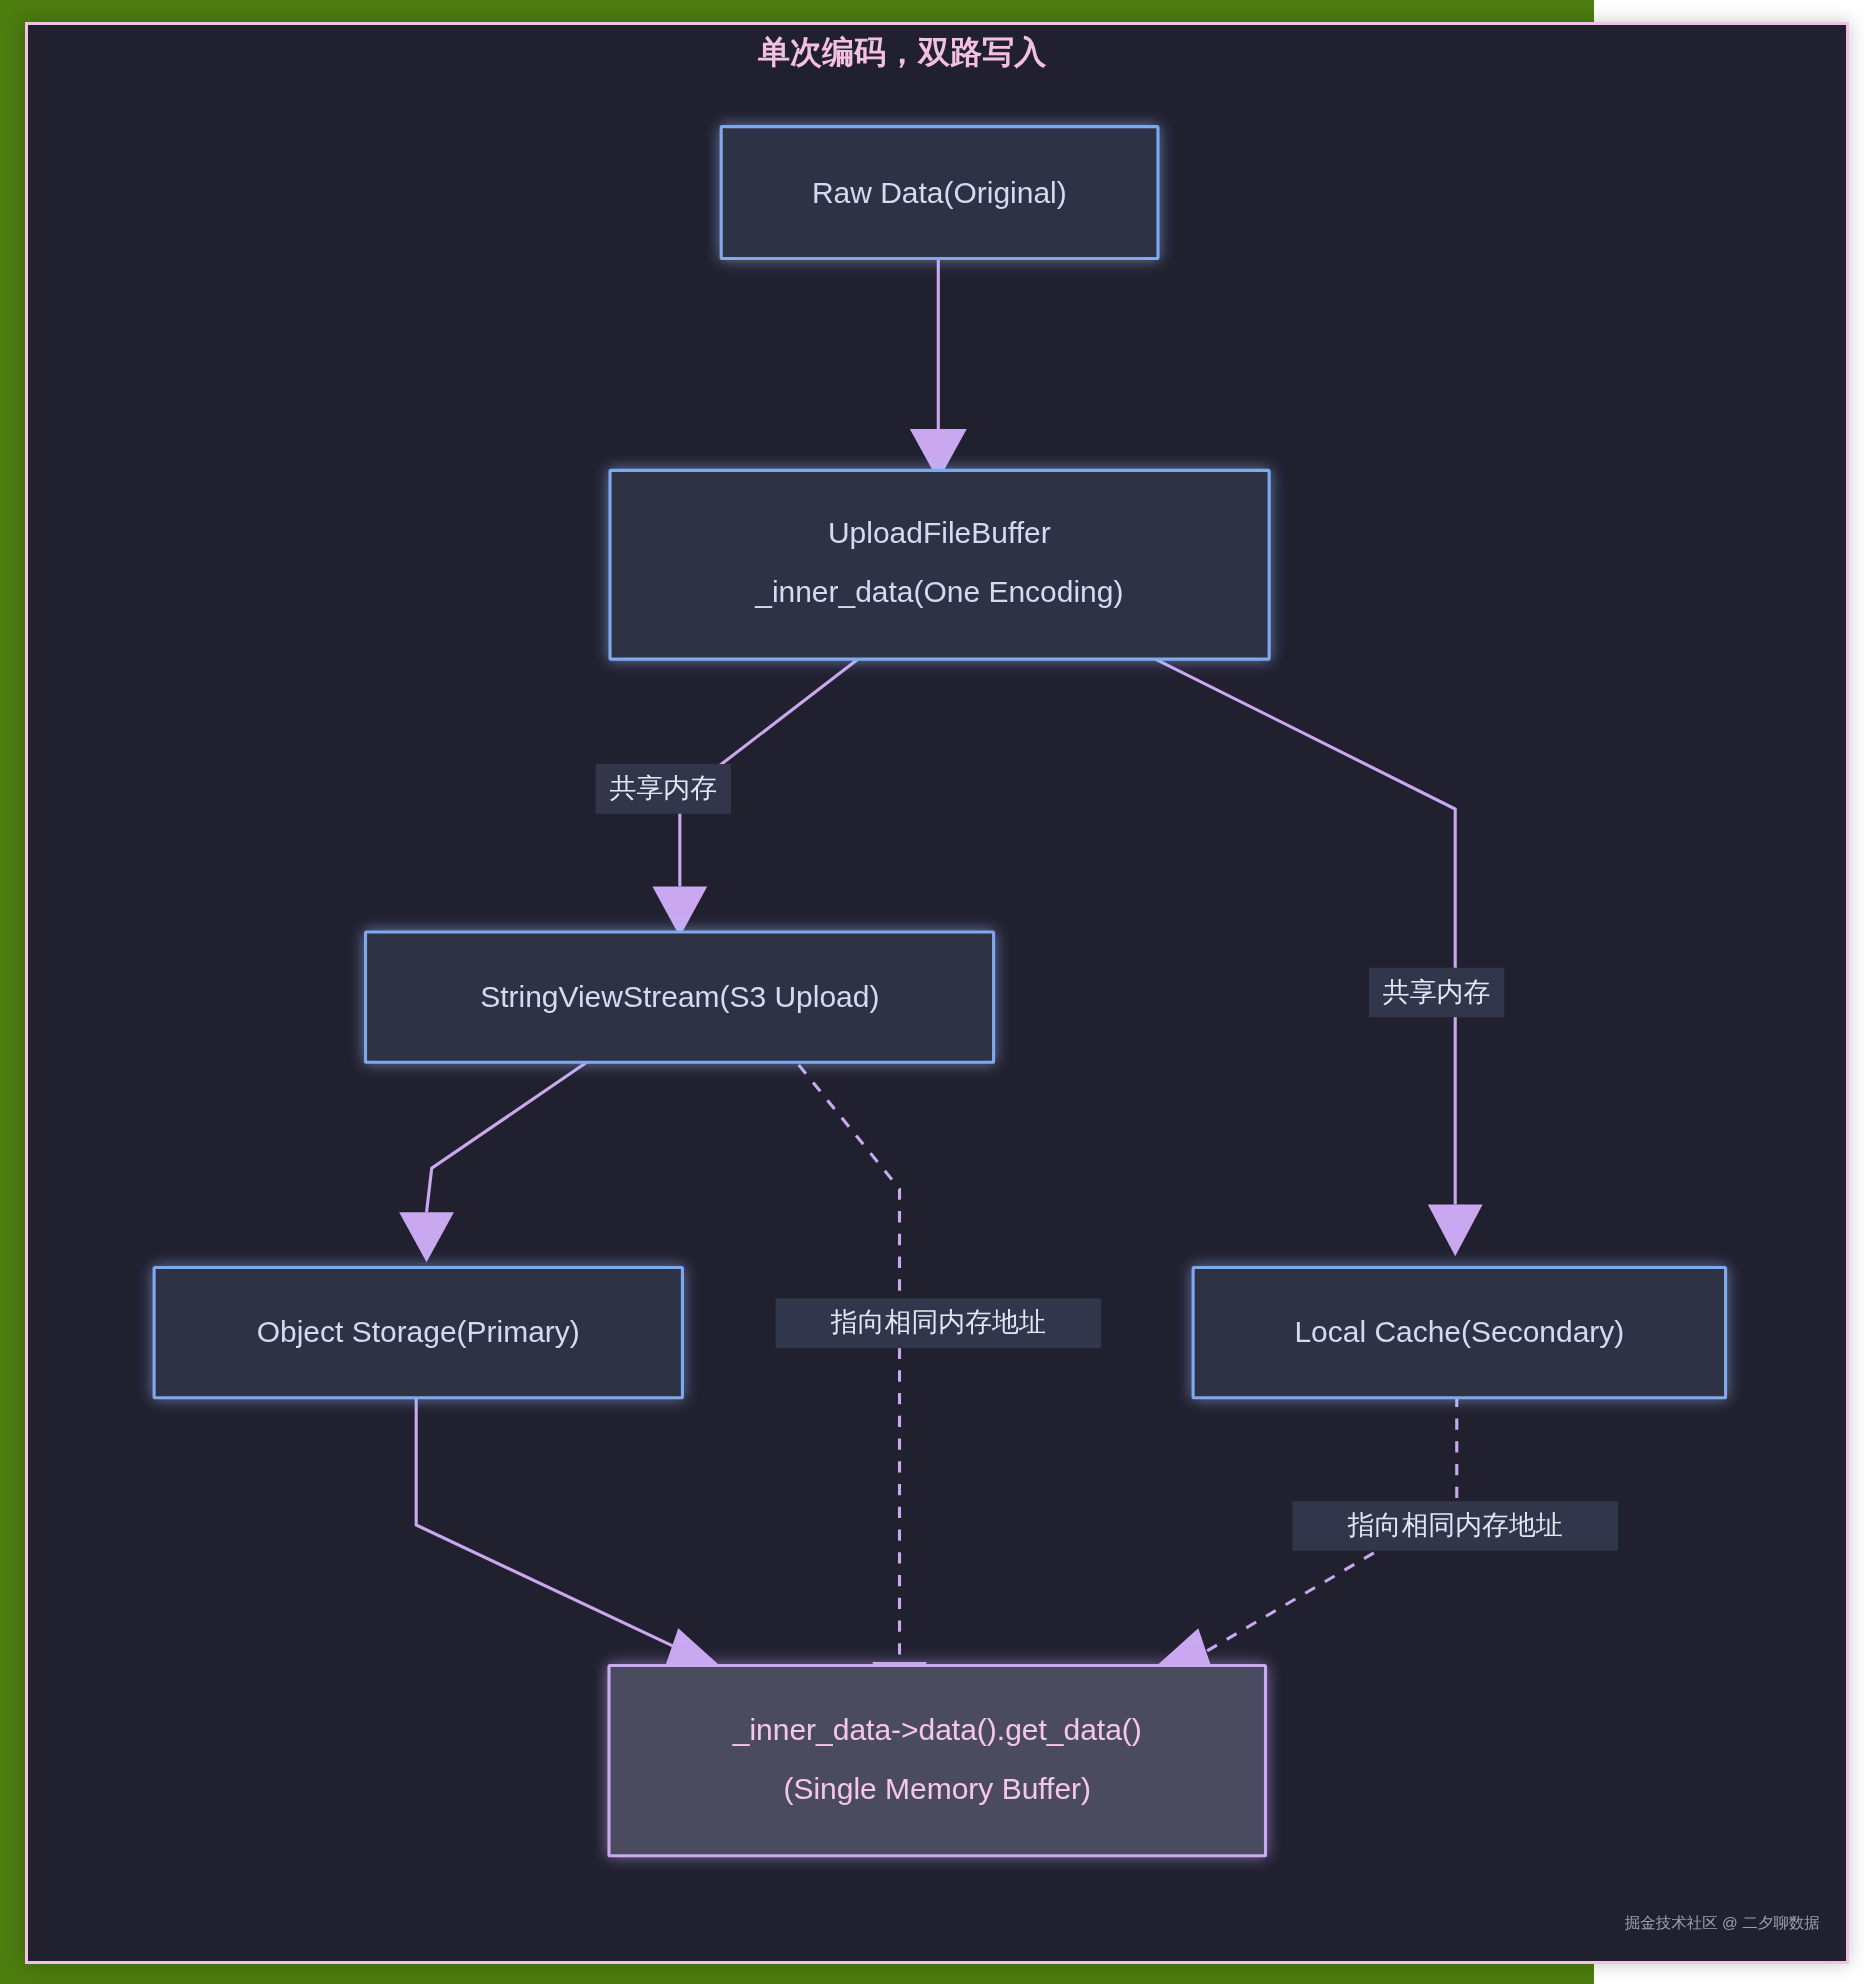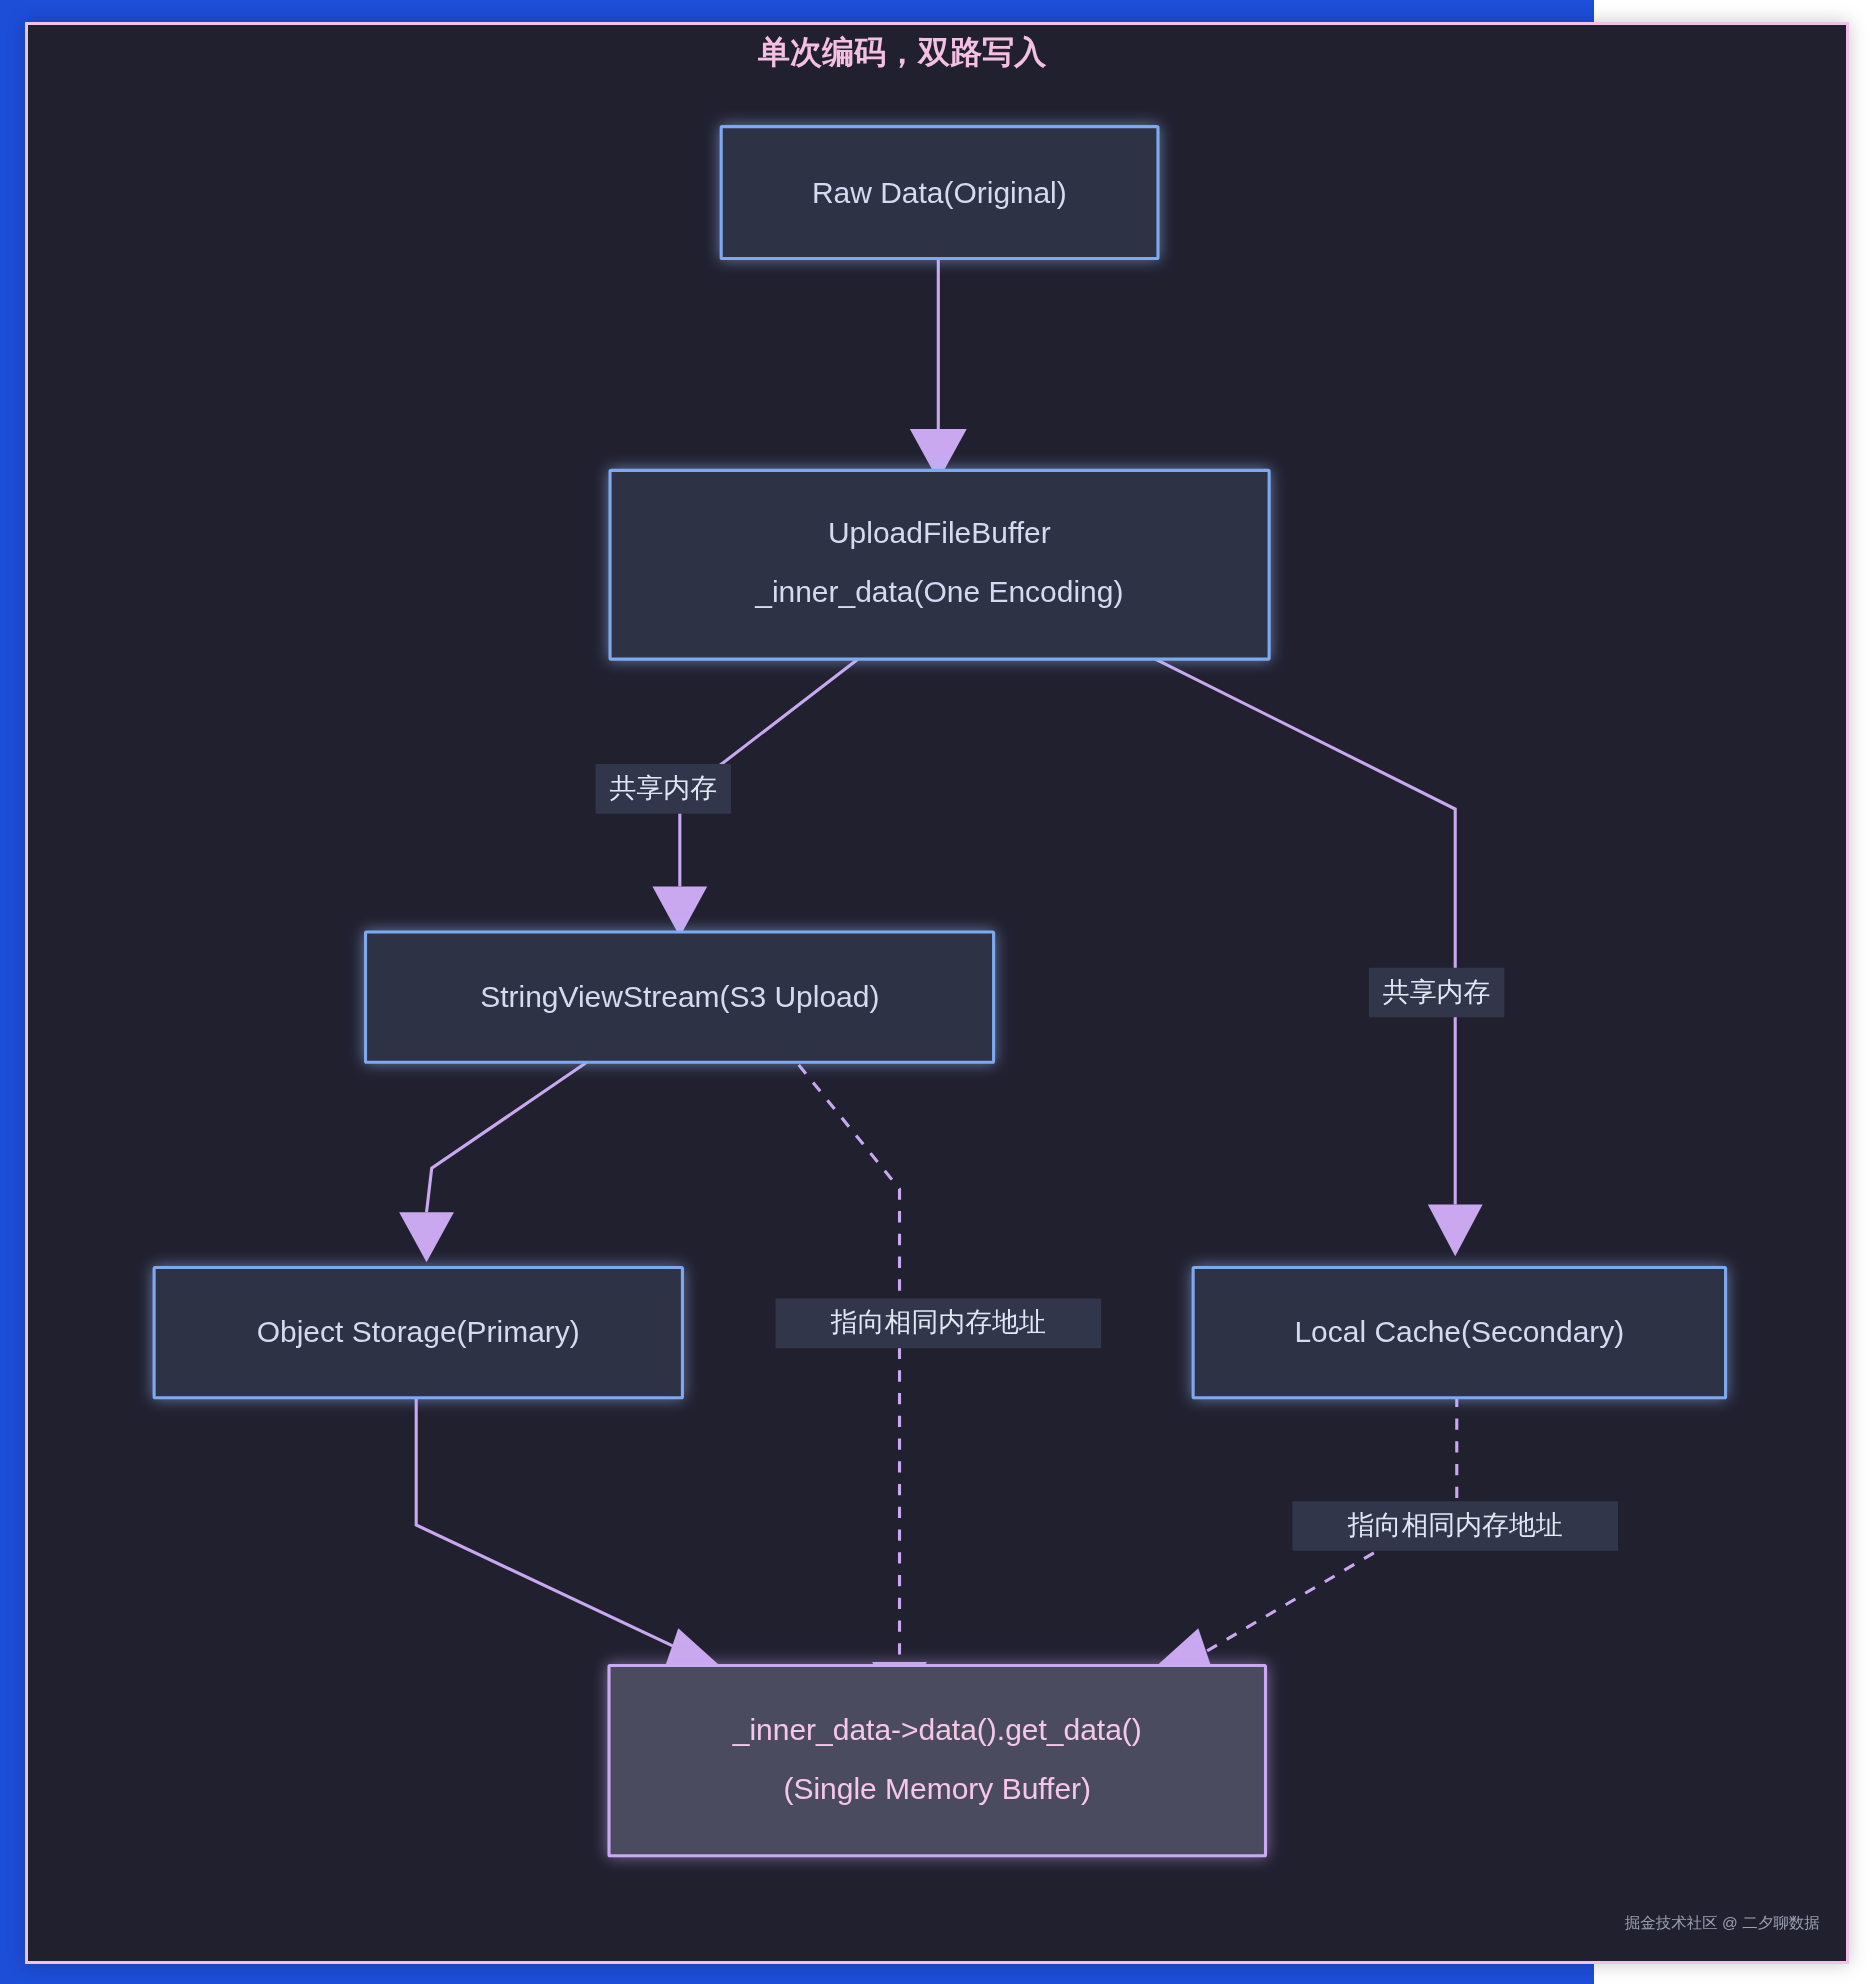--- a/index.html
+++ b/index.html
@@ -10,21 +10,21 @@
   body {
     width: 1874px;
     height: 1985px;
     font-family: "Liberation Sans", "DejaVu Sans", sans-serif;
     overflow: hidden;
   }
   #root {
     position: relative;
     width: 1594px;
     height: 1985px;
-    background: #1d4ed8;
+    background: #4d7c0f;
   }
   #canvas-frame {
     position: absolute;
     left: 25px;
     top: 22px;
     width: 1824px;
     height: 1942px;
     background: #20202f;
     border: 3.6px solid #f2c2e6;
     box-sizing: border-box;

